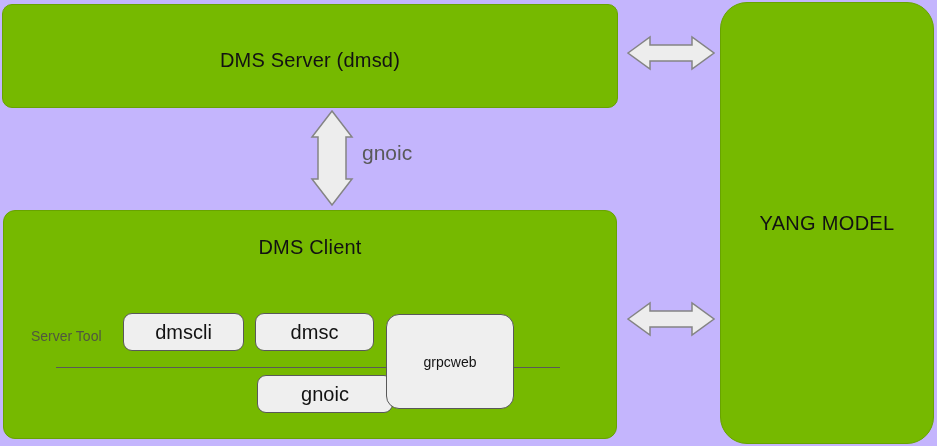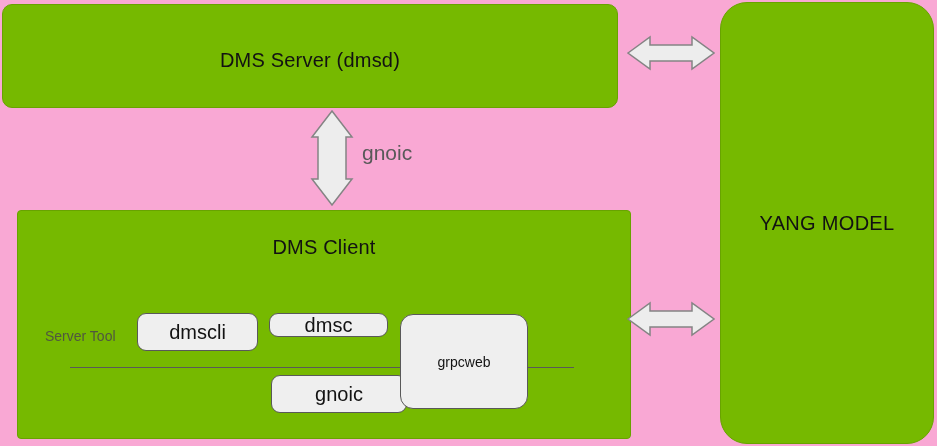--- a/index.html
+++ b/index.html
@@ -5,41 +5,41 @@
   html, body {
     margin: 0;
     padding: 0;
     background: #ffffff;
     font-family: "Liberation Sans", sans-serif;
   }
   .canvas {
     position: relative;
     width: 937px;
     height: 446px;
-    background: #f9a8d4;
+    background: #c4b5fd;
     overflow: hidden;
   }
   .green-box {
     position: absolute;
     background: var(--box_green, #76b900);
     border: 1px solid var(--box_green_border, #68a300);
     box-sizing: border-box;
   }
   .box-title {
     position: absolute;
     left: 0;
     width: 100%;
     text-align: center;
     color: var(--title_text, #121212);
     font-size: 20px;
     letter-spacing: 0.2px;
     white-space: nowrap;
   }
   .server-box  { left: 2px;  top: 4px;   width: 616px; height: 104px; border-radius: 10px; }
-  .client-box  { left: 17px;  top: 210px; width: 614px; height: 229px; border-radius: 4px; text-decoration: underline; }
+  .client-box  { left: 3px;  top: 210px; width: 614px; height: 229px; border-radius: 12px; text-decoration: underline; }
   .yang-box    { left: 720px; top: 2px;  width: 214px; height: 442px; border-radius: 27px;
                  display: flex; align-items: center; justify-content: center; }
   .yang-title  { color: var(--title_text, #121212); font-size: 20px; letter-spacing: 0.3px; }
 
   .server-title { top: 44px; }
   .client-title { top: 25px; }
 
   .tool-btn {
     position: absolute;
     background: var(--button_fill, #efefef);
@@ -47,21 +47,21 @@
     border-radius: 9px;
     box-sizing: border-box;
     display: flex;
     align-items: center;
     justify-content: center;
     color: var(--title_text, #121212);
     font-size: 20px;
     cursor: default;
   }
   .btn-dmscli  { left: 119px; top: 102px; width: 121px; height: 38px; }
-  .btn-dmsc    { left: 251px; top: 102px; width: 119px; height: 24px; }
+  .btn-dmsc    { left: 251px; top: 102px; width: 119px; height: 38px; }
   .btn-gnoic   { left: 253px; top: 164px; width: 136px; height: 38px; }
   .btn-grpcweb { left: 382px; top: 103px; width: 128px; height: 95px; border-radius: 13px;
                  font-size: 14px; z-index: 2; }
 
   .row-label {
     position: absolute;
     color: var(--label_gray, #50573f);
     font-size: 14px;
     line-height: 1.15;
   }

